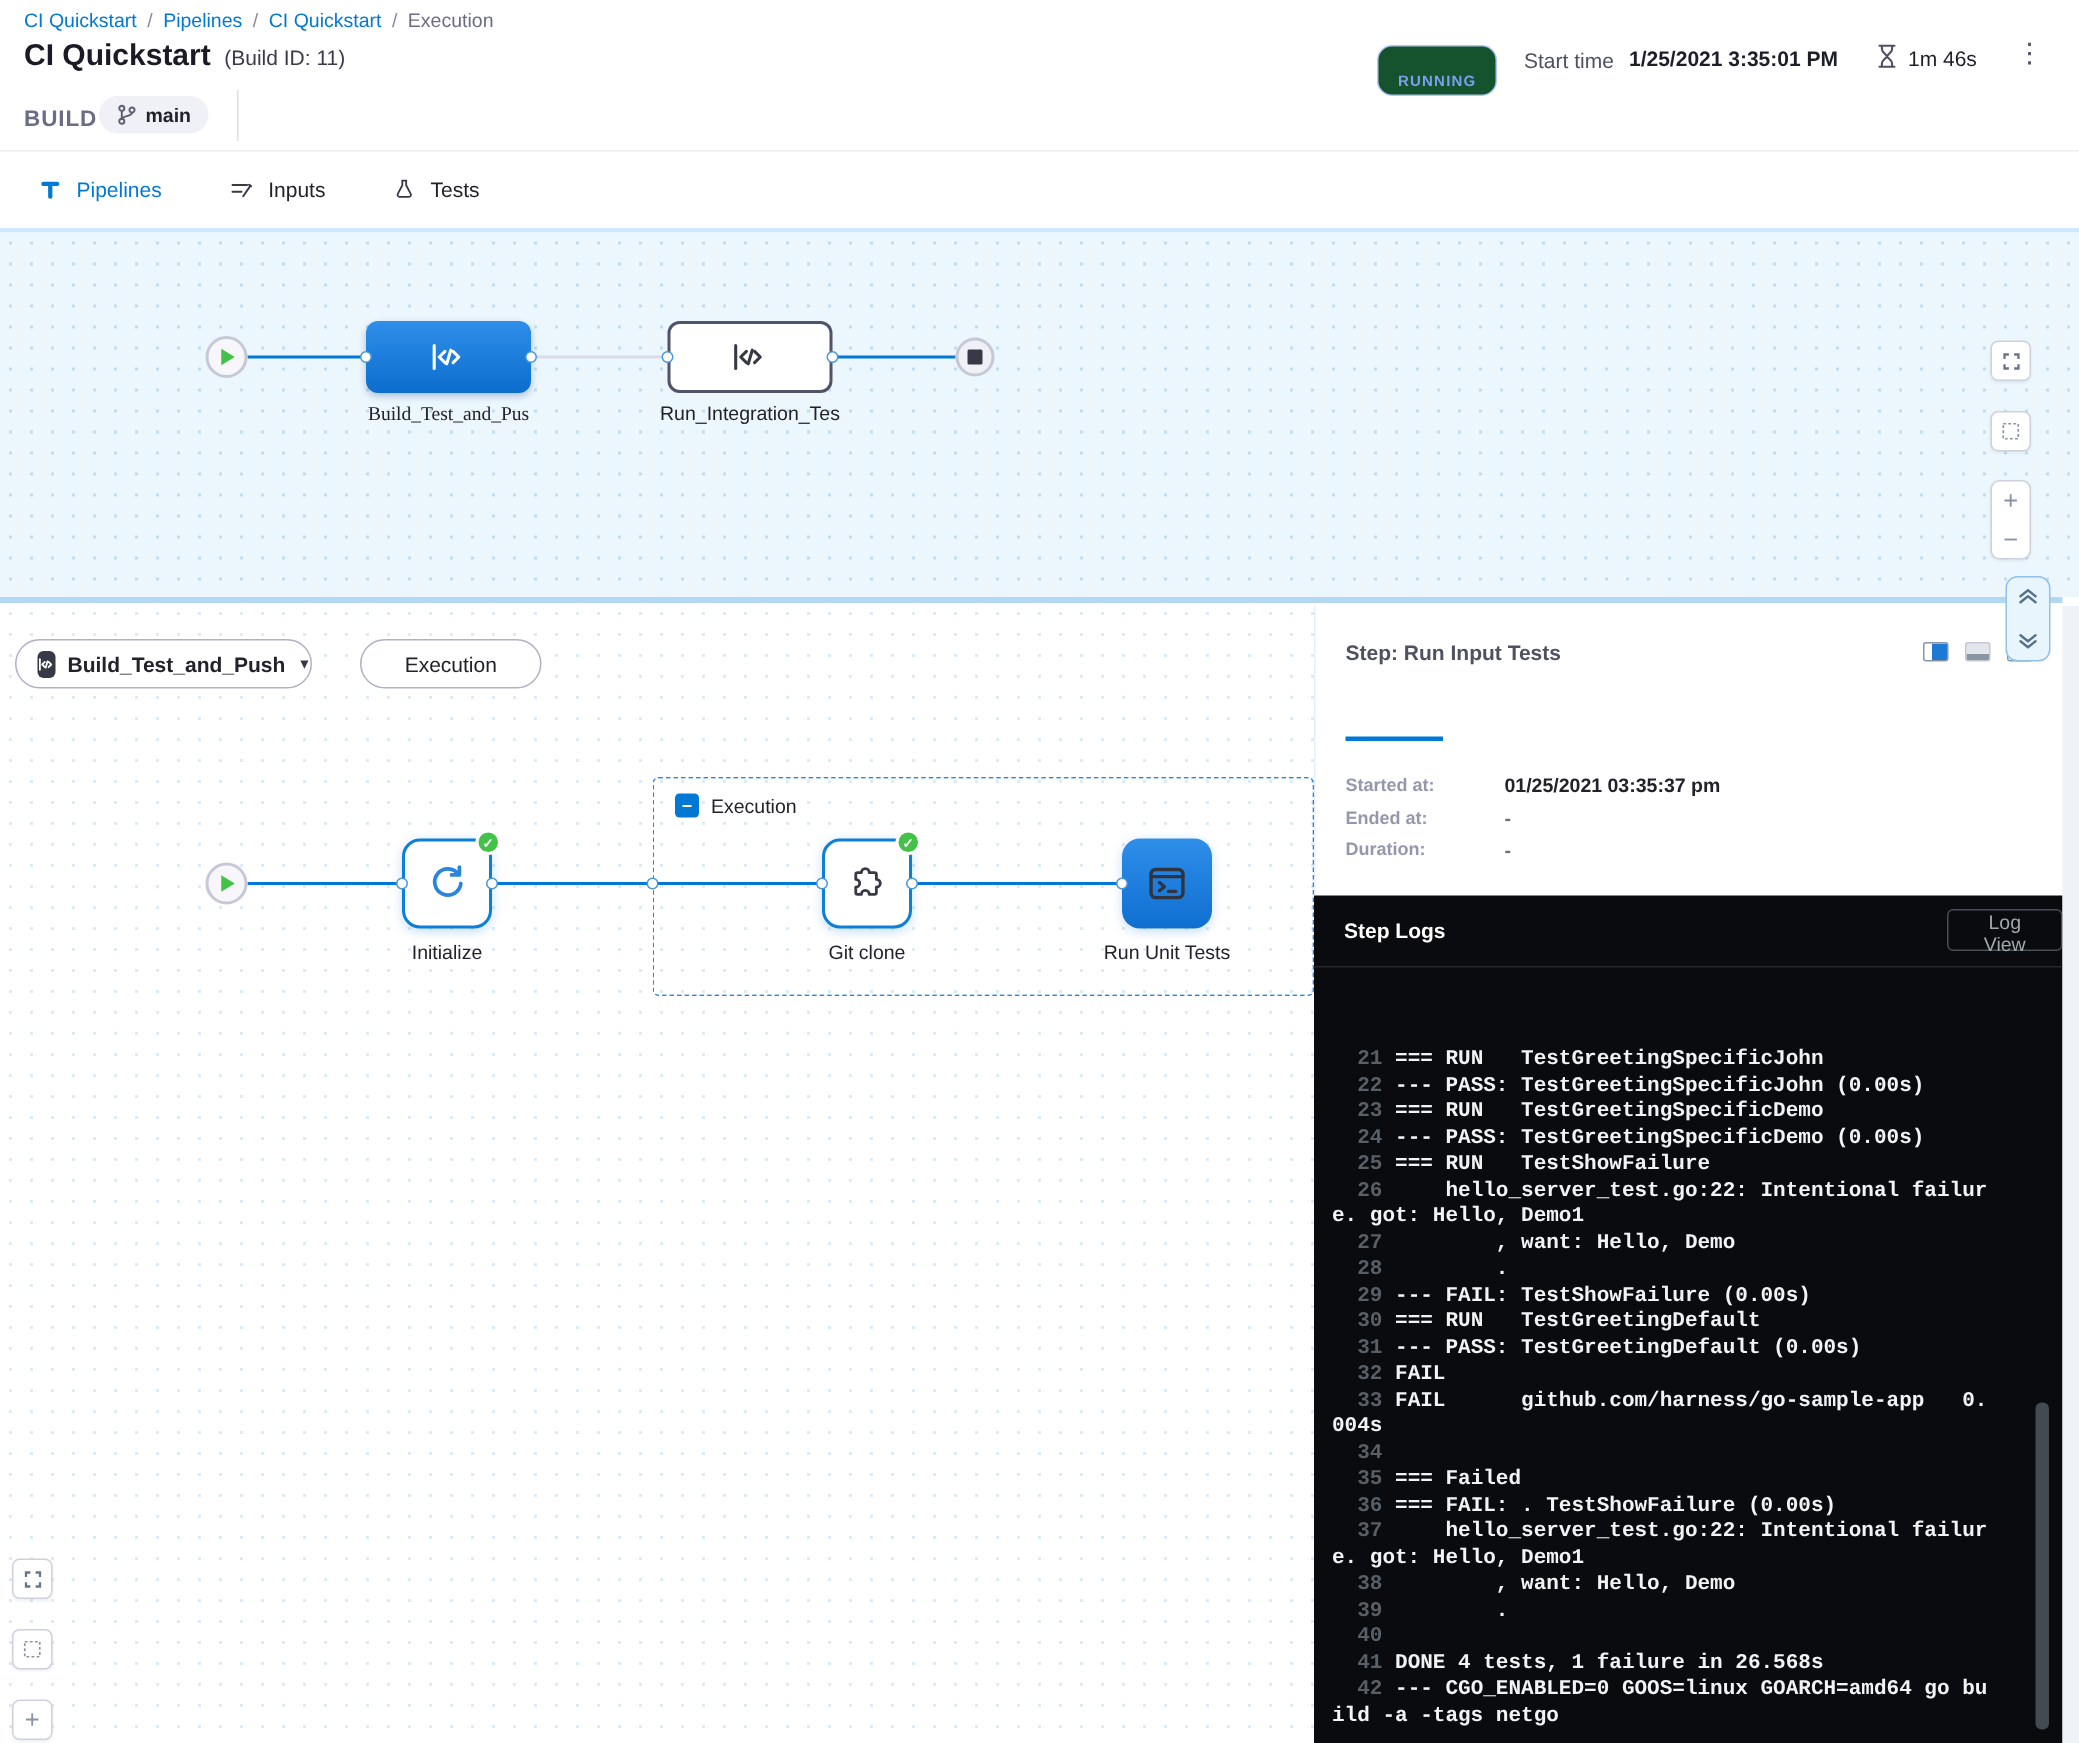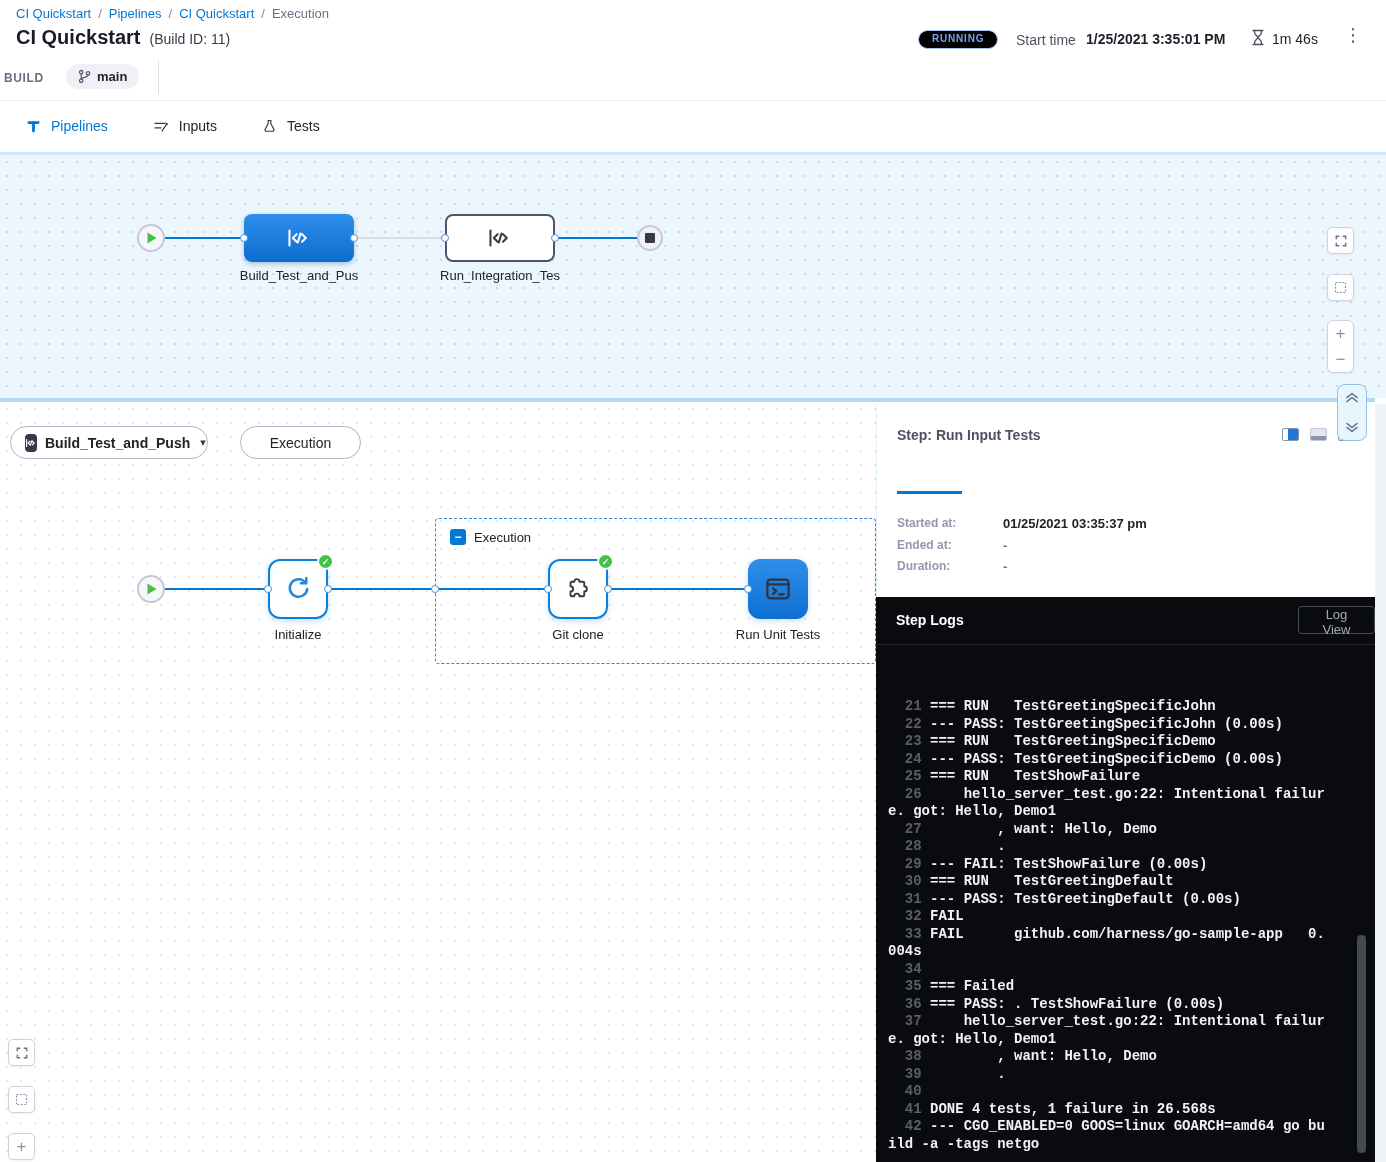--- a/index.html
+++ b/index.html
@@ -9,27 +9,27 @@
 
   
   .topbar { position:absolute; left:0; top:0; width:1386px; height:100px; background:#fff; }
   .breadcrumb { position:absolute; left:16px; top:6px; font-size:13px; }
   .breadcrumb a { color:#0278d5; text-decoration:none; cursor:pointer; }
   .breadcrumb .sep { color:#8a8ba0; margin:0 7px; }
   .breadcrumb .current { color:#6b6d85; }
   .title-row { position:absolute; left:16px; top:26px; display:flex; align-items:baseline; gap:9px; }
   .page-title { font-size:20px; font-weight:700; color:#1b1b28; }
   .build-id { font-size:14px; color:#3a3a4a; }
-  .status-badge { position:absolute; left:918px; top:30px; height:19px; padding:0 13px; border:1.5px solid #b0c5f3; border-radius:10px; color:#7d9ff1; font-size:10px; font-weight:700; letter-spacing:.8px; line-height:16px; background:#000000; }
+  .status-badge { position:absolute; left:918px; top:30px; height:19px; padding:16px 13px; border:1.5px solid #b0c5f3; border-radius:10px; color:#7d9ff1; font-size:10px; font-weight:700; letter-spacing:.8px; line-height:16px; background:#14532d; }
   .start-label { position:absolute; left:1016px; top:32px; font-size:14px; color:#4f5162; }
   .start-value { position:absolute; left:1086px; top:31px; font-size:14px; font-weight:600; color:#1e1e2a; }
   .hourglass { position:absolute; left:1251px; top:29px; }
   .elapsed { position:absolute; left:1272px; top:31px; font-size:14px; font-weight:500; color:#1e1e2a; }
   .kebab { position:absolute; left:1344px; top:26px; font-size:18px; color:#4f5162; cursor:pointer; line-height:1; letter-spacing:0; }
-  .build-label { position:absolute; left:4px; top:71px; font-size:12px; font-weight:700; letter-spacing:.6px; color:#6b6d85; }
+  .build-label { position:absolute; left:16px; top:71px; font-size:15px; font-weight:700; letter-spacing:.6px; color:#6b6d85; }
   .branch-chip { position:absolute; left:66px; top:64px; height:25px; padding:0 12px; background:#f0f0f7; border-radius:13px; display:flex; align-items:center; gap:6px; font-size:13px; font-weight:600; color:#22222a; cursor:pointer; }
   .build-divider { position:absolute; left:158px; top:60px; width:1px; height:34px; background:#dcdde8; }
 
   
   .tabbar { position:absolute; left:0; top:100px; width:1386px; height:55px; background:#fff; border-top:1px solid #edeef3; border-bottom:3px solid #cfe9fa; }
   .tabs { position:absolute; left:25px; top:0; height:50px; display:flex; align-items:center; gap:44px; }
   .tab { display:flex; align-items:center; gap:9px; font-size:14px; color:#22222a; cursor:pointer; }
   .tab.active { color:#0278d5; font-weight:500; }
   .tab-underline { position:absolute; left:10px; top:148px; width:90px; height:4px; background:#0278d5; border-radius:2px 2px 0 0; }
   .console-view { position:absolute; left:1192px; top:120px; font-size:13.5px; color:#22222a; }
@@ -195,21 +195,21 @@
     </span>
 
     <div class="stage-node blue" style="left:244px; top:59px;">
       <svg width="26" height="26" viewBox="0 0 24 24" fill="none" stroke="currentColor" stroke-width="1.9" stroke-linecap="round" stroke-linejoin="round">
           <path d="M3.2 5v14"></path>
           <path d="M9.8 8.5 6.3 12l3.5 3.5"></path>
           <path d="M14.8 8.5 18.3 12l-3.5 3.5"></path>
           <path d="M13.4 7.8l-2.5 8.4"></path>
         </svg>
     </div>
-    <span class="node-label" style="left:299px; top:113px;">Build_Test_and_Pus</span>
+    <span class="node-label" style="left:299px; top:113px;font-family:Liberation Serif, serif;">Build_Test_and_Pus</span>
 
     <div class="stage-node white" style="left:445px; top:59px;">
       <svg width="26" height="26" viewBox="0 0 24 24" fill="none" stroke="currentColor" stroke-width="1.9" stroke-linecap="round" stroke-linejoin="round">
           <path d="M3.2 5v14"></path>
           <path d="M9.8 8.5 6.3 12l3.5 3.5"></path>
           <path d="M14.8 8.5 18.3 12l-3.5 3.5"></path>
           <path d="M13.4 7.8l-2.5 8.4"></path>
         </svg>
     </div>
     <span class="node-label" style="left:500px; top:113px;">Run_Integration_Tes</span>
@@ -371,21 +371,21 @@
 </span><span class="ln">  26 </span><span class="tx">    hello_server_test.go:22: Intentional failure. got: Hello, Demo1
 </span><span class="ln">  27 </span><span class="tx">        , want: Hello, Demo
 </span><span class="ln">  28 </span><span class="tx">        .
 </span><span class="ln">  29 </span><span class="tx">--- FAIL: TestShowFailure (0.00s)
 </span><span class="ln">  30 </span><span class="tx">=== RUN   TestGreetingDefault
 </span><span class="ln">  31 </span><span class="tx">--- PASS: TestGreetingDefault (0.00s)
 </span><span class="ln">  32 </span><span class="tx">FAIL
 </span><span class="ln">  33 </span><span class="tx">FAIL      github.com/harness/go-sample-app   0.004s
 </span><span class="ln">  34 </span><span class="tx">
 </span><span class="ln">  35 </span><span class="tx">=== Failed
-</span><span class="ln">  36 </span><span class="tx">=== PASS: . TestShowFailure (0.00s)
+</span><span class="ln">  36 </span><span class="tx">=== FAIL: . TestShowFailure (0.00s)
 </span><span class="ln">  37 </span><span class="tx">    hello_server_test.go:22: Intentional failure. got: Hello, Demo1
 </span><span class="ln">  38 </span><span class="tx">        , want: Hello, Demo
 </span><span class="ln">  39 </span><span class="tx">        .
 </span><span class="ln">  40 </span><span class="tx">
 </span><span class="ln">  41 </span><span class="tx">DONE 4 tests, 1 failure in 26.568s
 </span><span class="ln">  42 </span><span class="tx">--- CGO_ENABLED=0 GOOS=linux GOARCH=amd64 go build -a -tags netgo
 </span></pre>
     <span class="log-scrollthumb"></span>
   </section>
 

